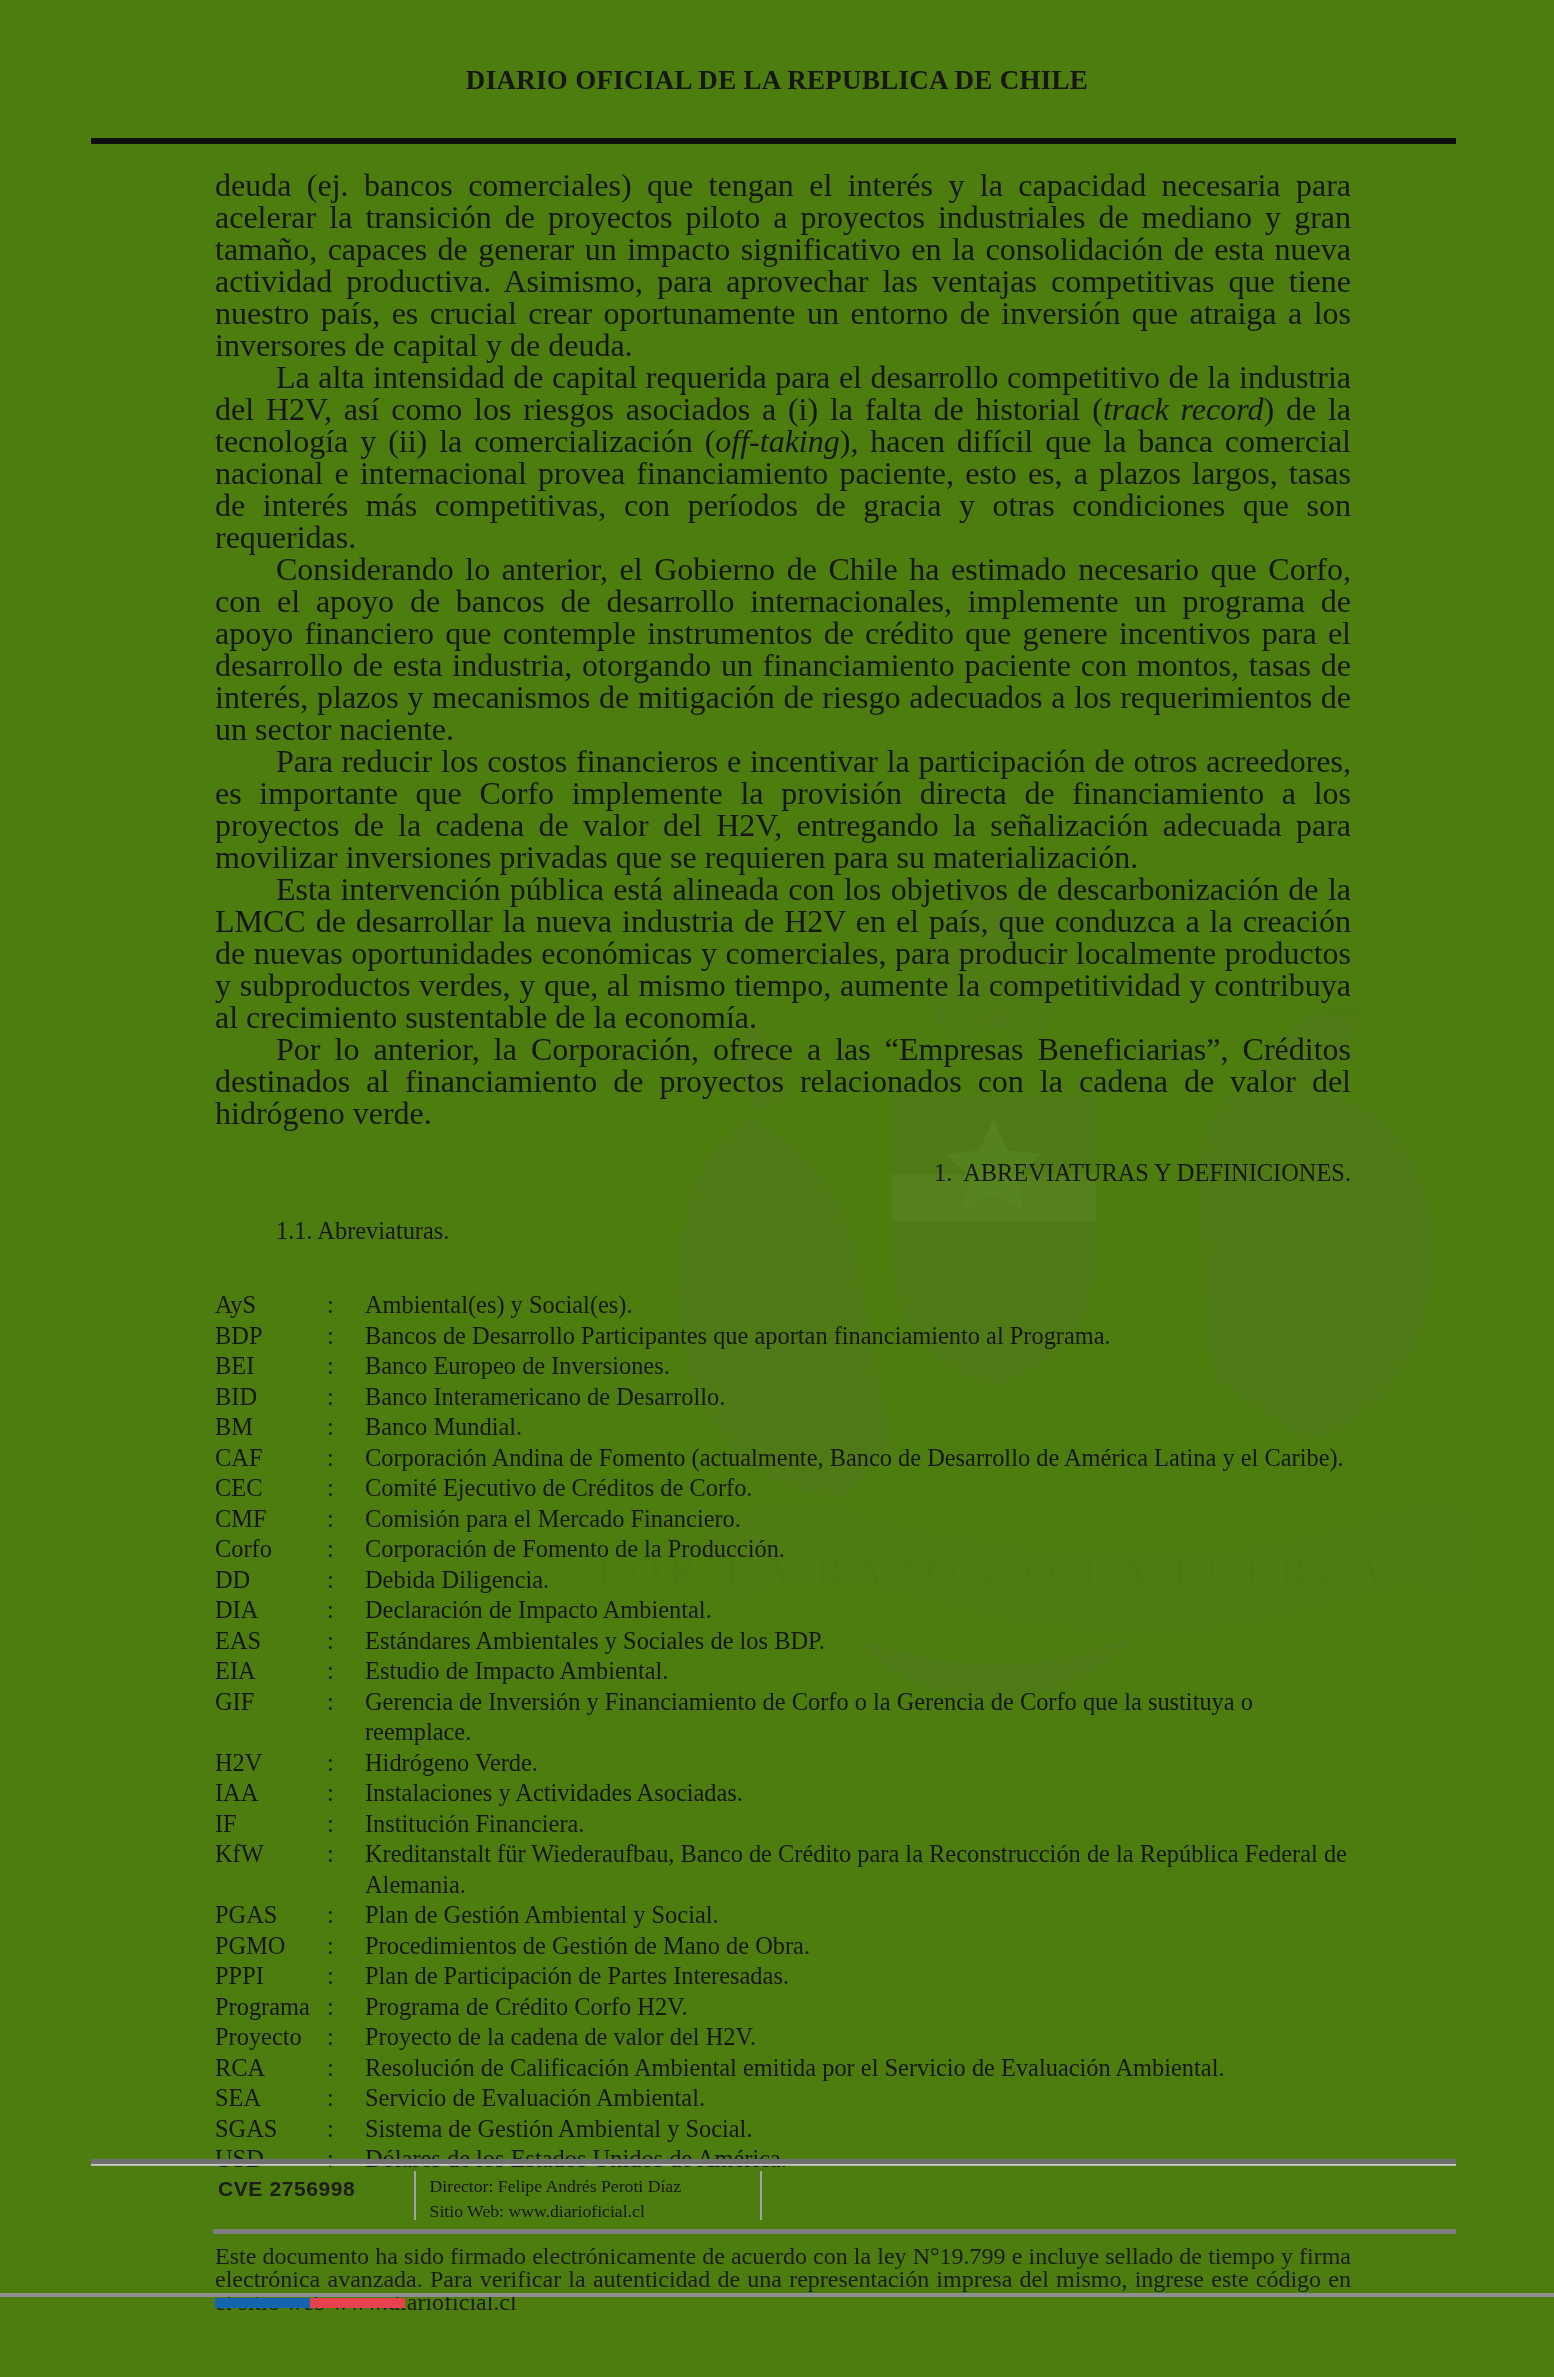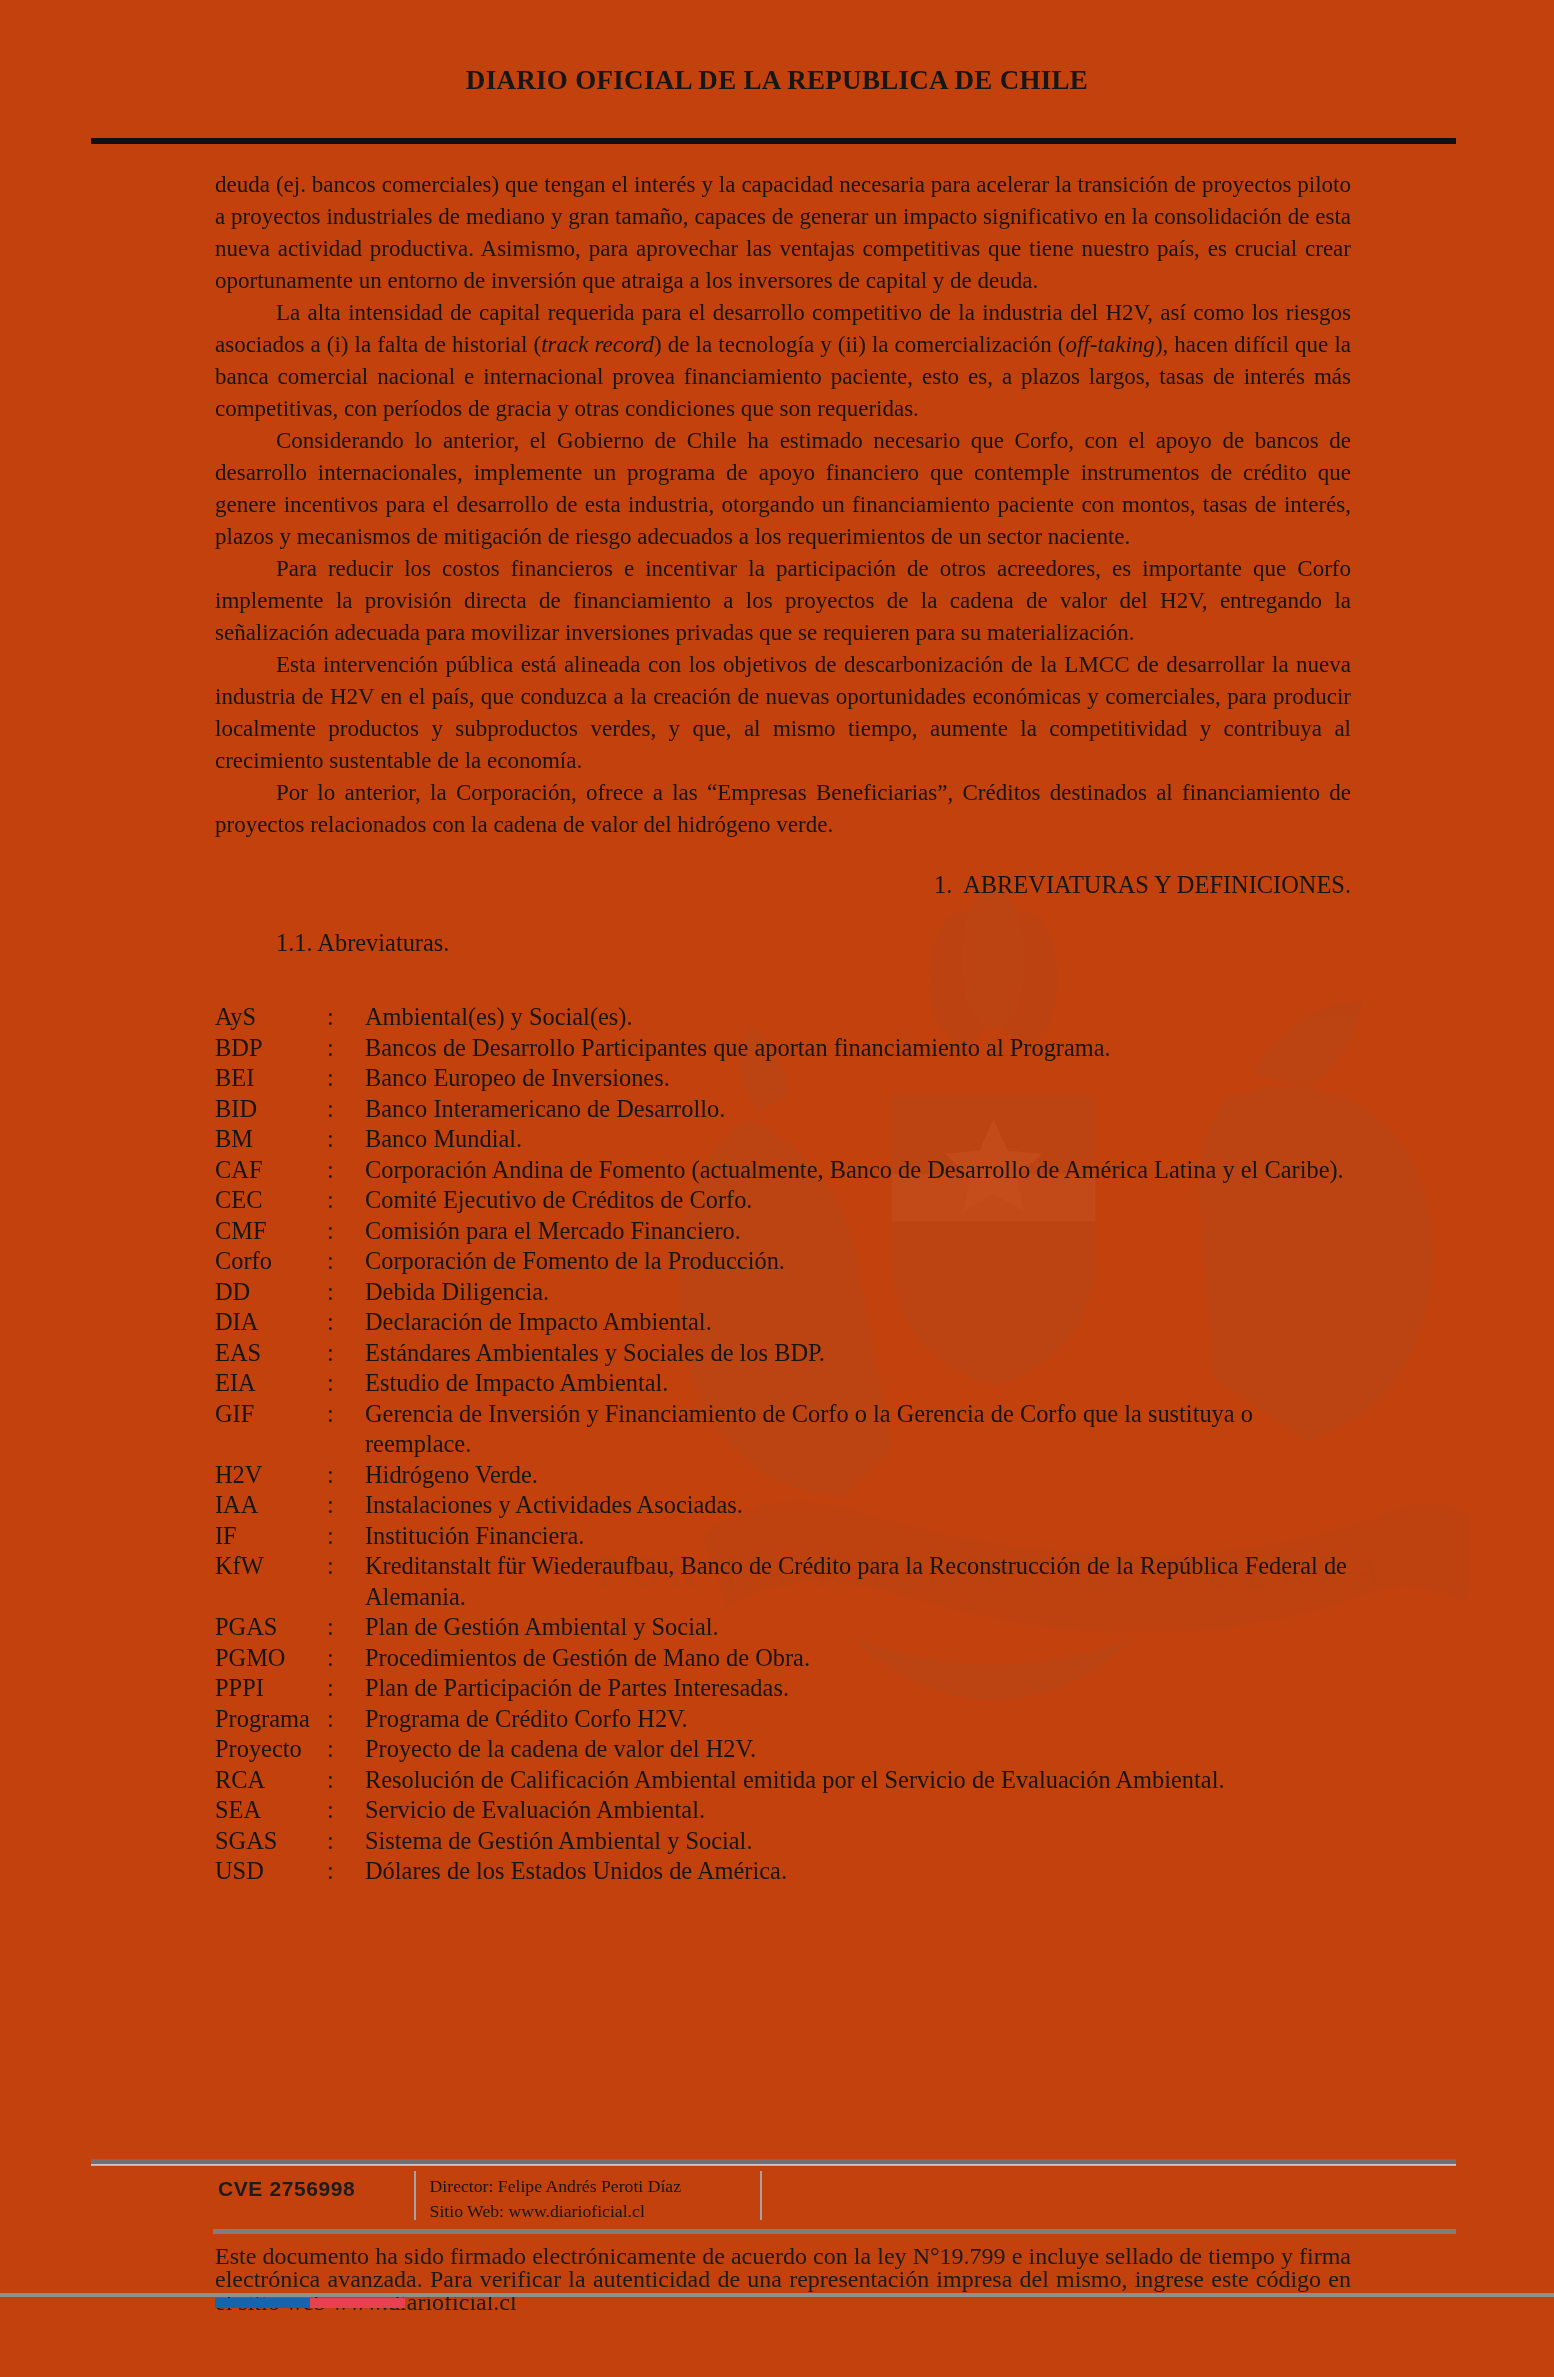--- a/index.html
+++ b/index.html
@@ -1,35 +1,35 @@
 <!DOCTYPE html>
 <html lang="es" style="font-size:9.8px"><head>
 <meta charset="utf-8">
 <style>
   html,body{margin:0;padding:0;background:#ffffff;}
   .page{
-    position:relative;width:1554px;height:2377px;background:#c2410c;
+    position:relative;width:1554px;height:2377px;background:#4d7c0f;
     font-family:"Liberation Serif", serif;color:#161616;overflow:hidden;
   }
   
   .hdr-title{
     position:absolute;top:65px;left:0;right:0;text-align:center;
     font-size:27px;font-weight:bold;letter-spacing:0.3px;
   }
   .hdr-meta{position:absolute;top:102px;left:91px;right:98px;height:30.5px;font-size:25px;font-weight:bold;}
   .hdr-issue{position:absolute;left:0;top:0;}
   .hdr-date{position:absolute;left:0;right:0;top:0;text-align:center;}
   .hdr-page{position:absolute;right:0;top:0;}
   .hdr-rule{position:absolute;top:138px;left:91px;right:98px;height:6.1px;background:#101010;}
   
   .watermark{position:absolute;left:518px;top:884px;width:951px;height:902px;pointer-events:none;}
   
   .body-col{position:absolute;left:215px;top:169px;width:1136px;}
   .para{
-    margin:0;font-size:23px;line-height:32px;text-align:justify;text-indent:61px;
+    margin:0;font-size:32px;line-height:32px;text-align:justify;text-indent:61px;
   }
   .para.noindent{text-indent:0;}
   .sec-heading{
     margin:28px 0 0 0;padding-left:61px;font-size:24.4px;line-height:32px;white-space:pre-wrap;text-align:right;
   }
   .subsec-heading{
     margin:26px 0 0 0;padding-left:61px;font-size:24.4px;line-height:32px;
   }
   .abbr-table{
     margin-top:43px;width:100%;border-collapse:collapse;table-layout:fixed;

